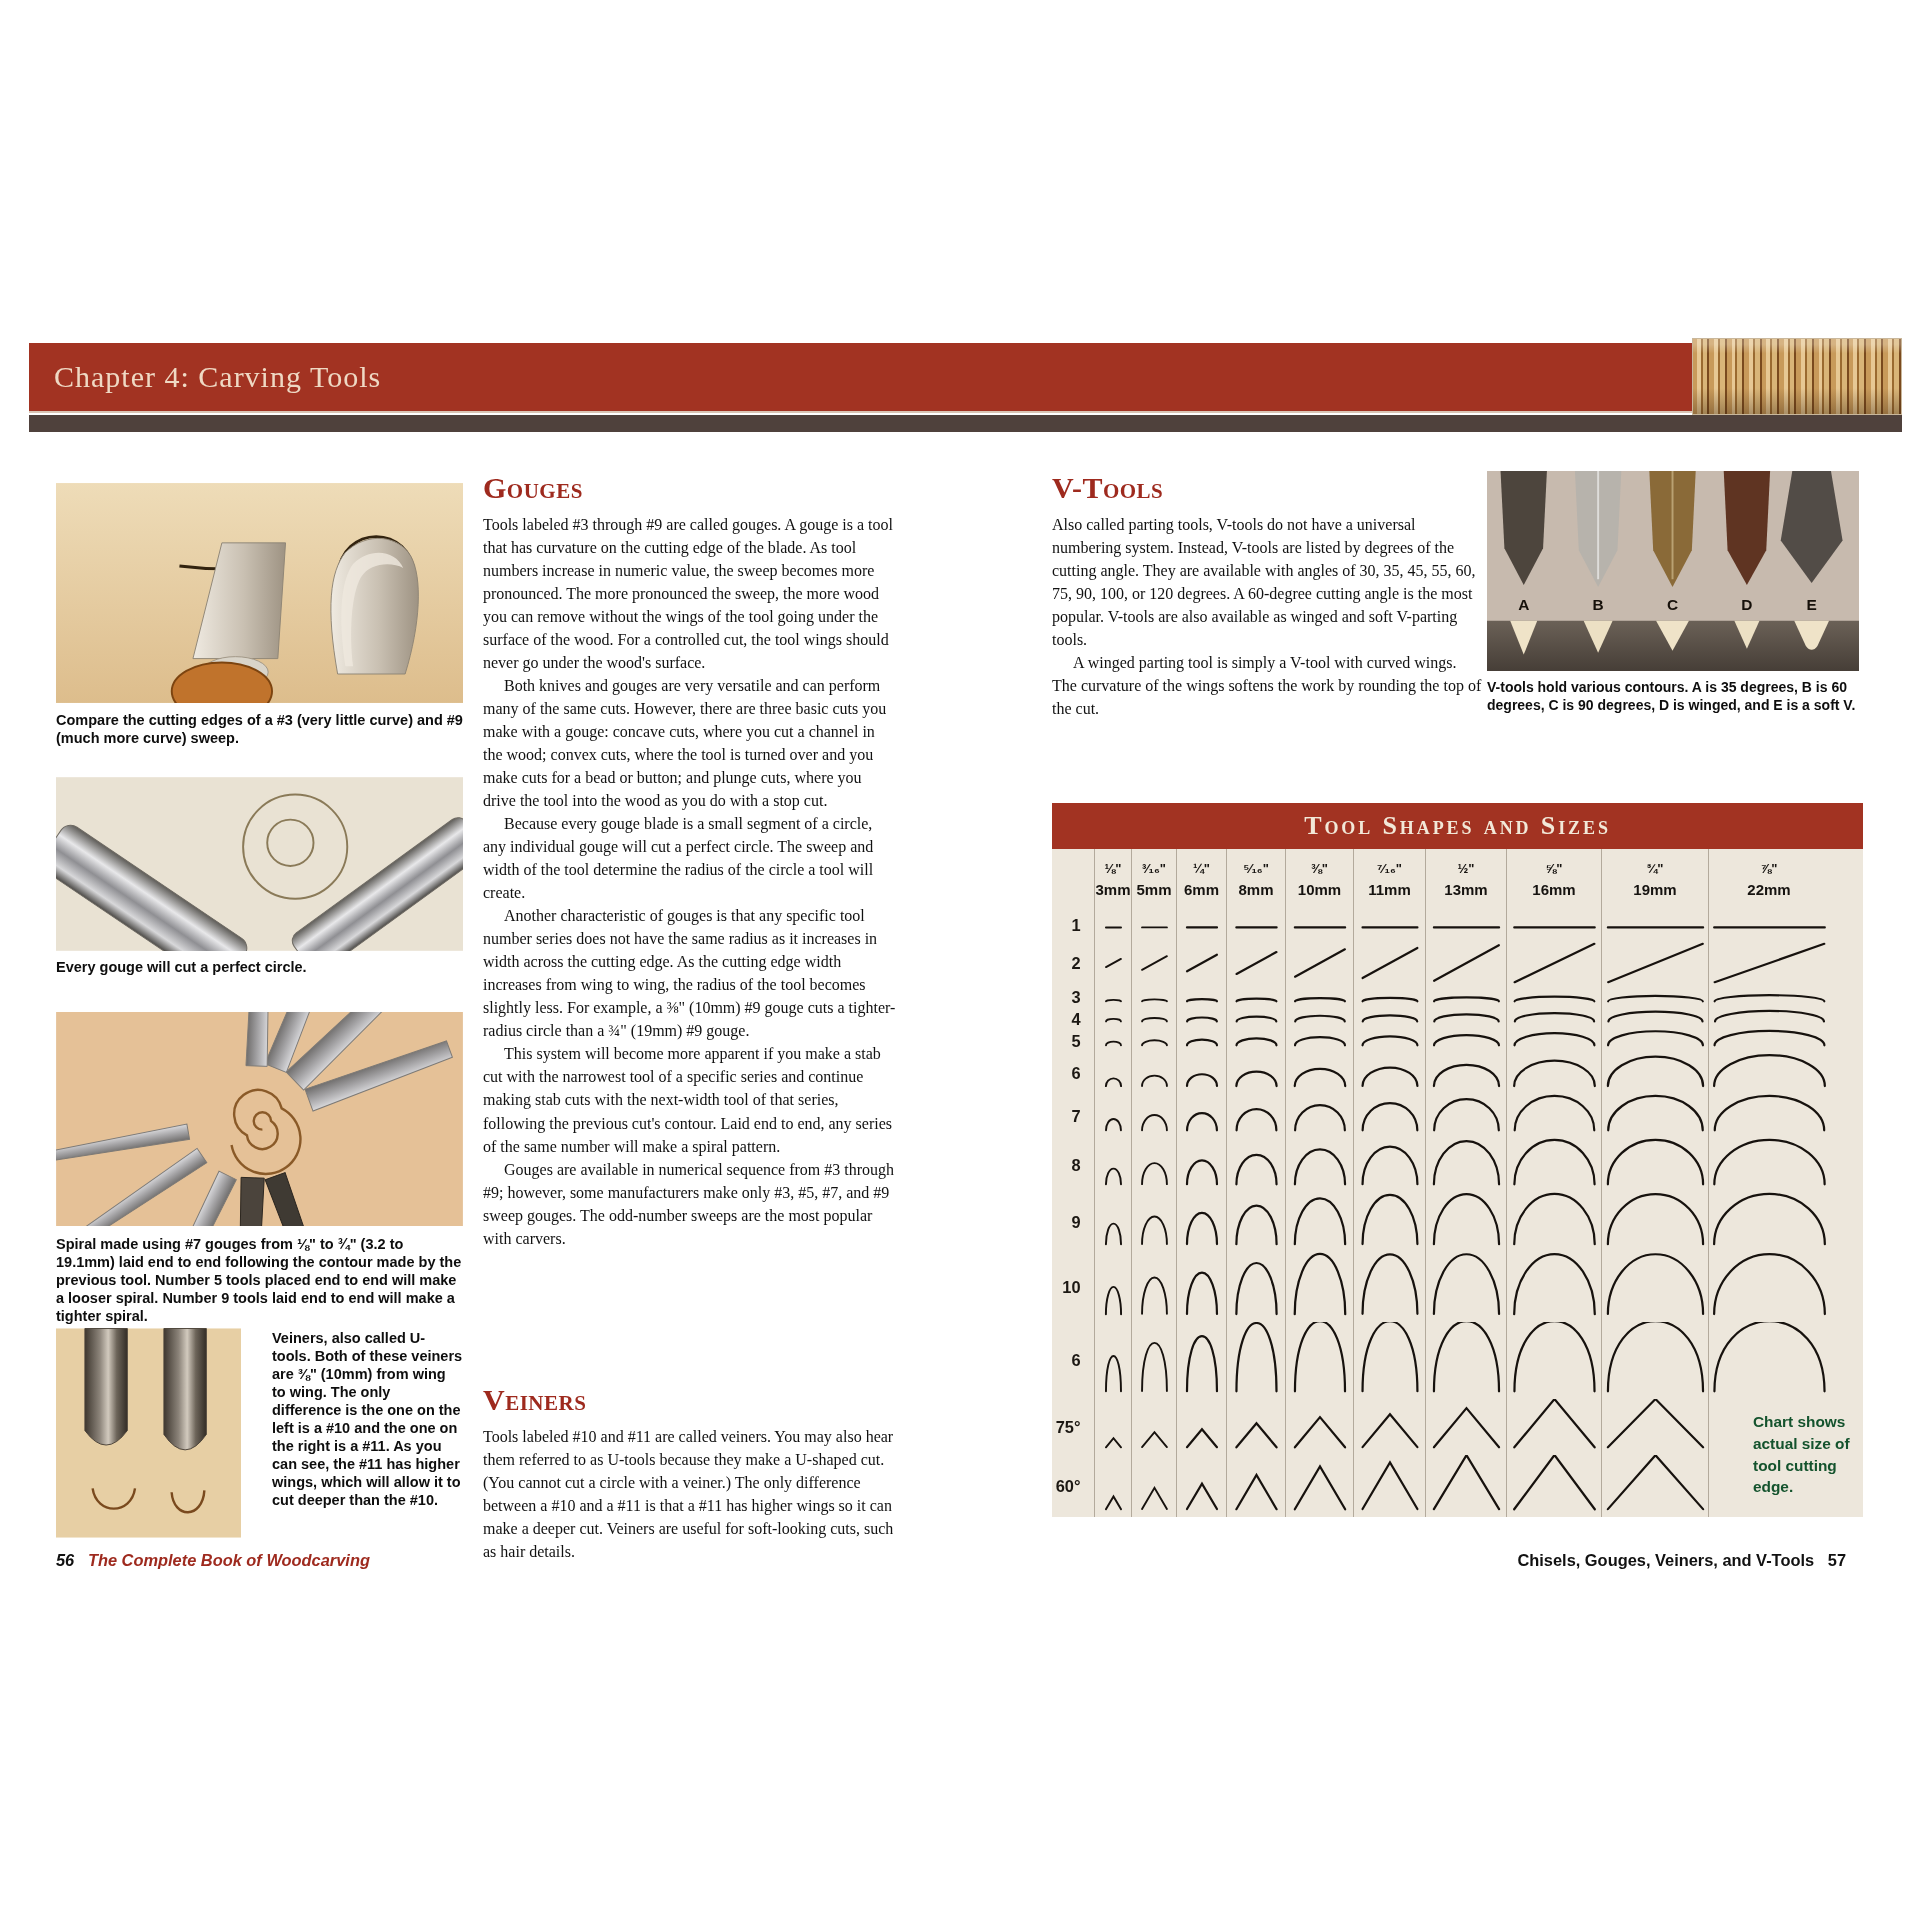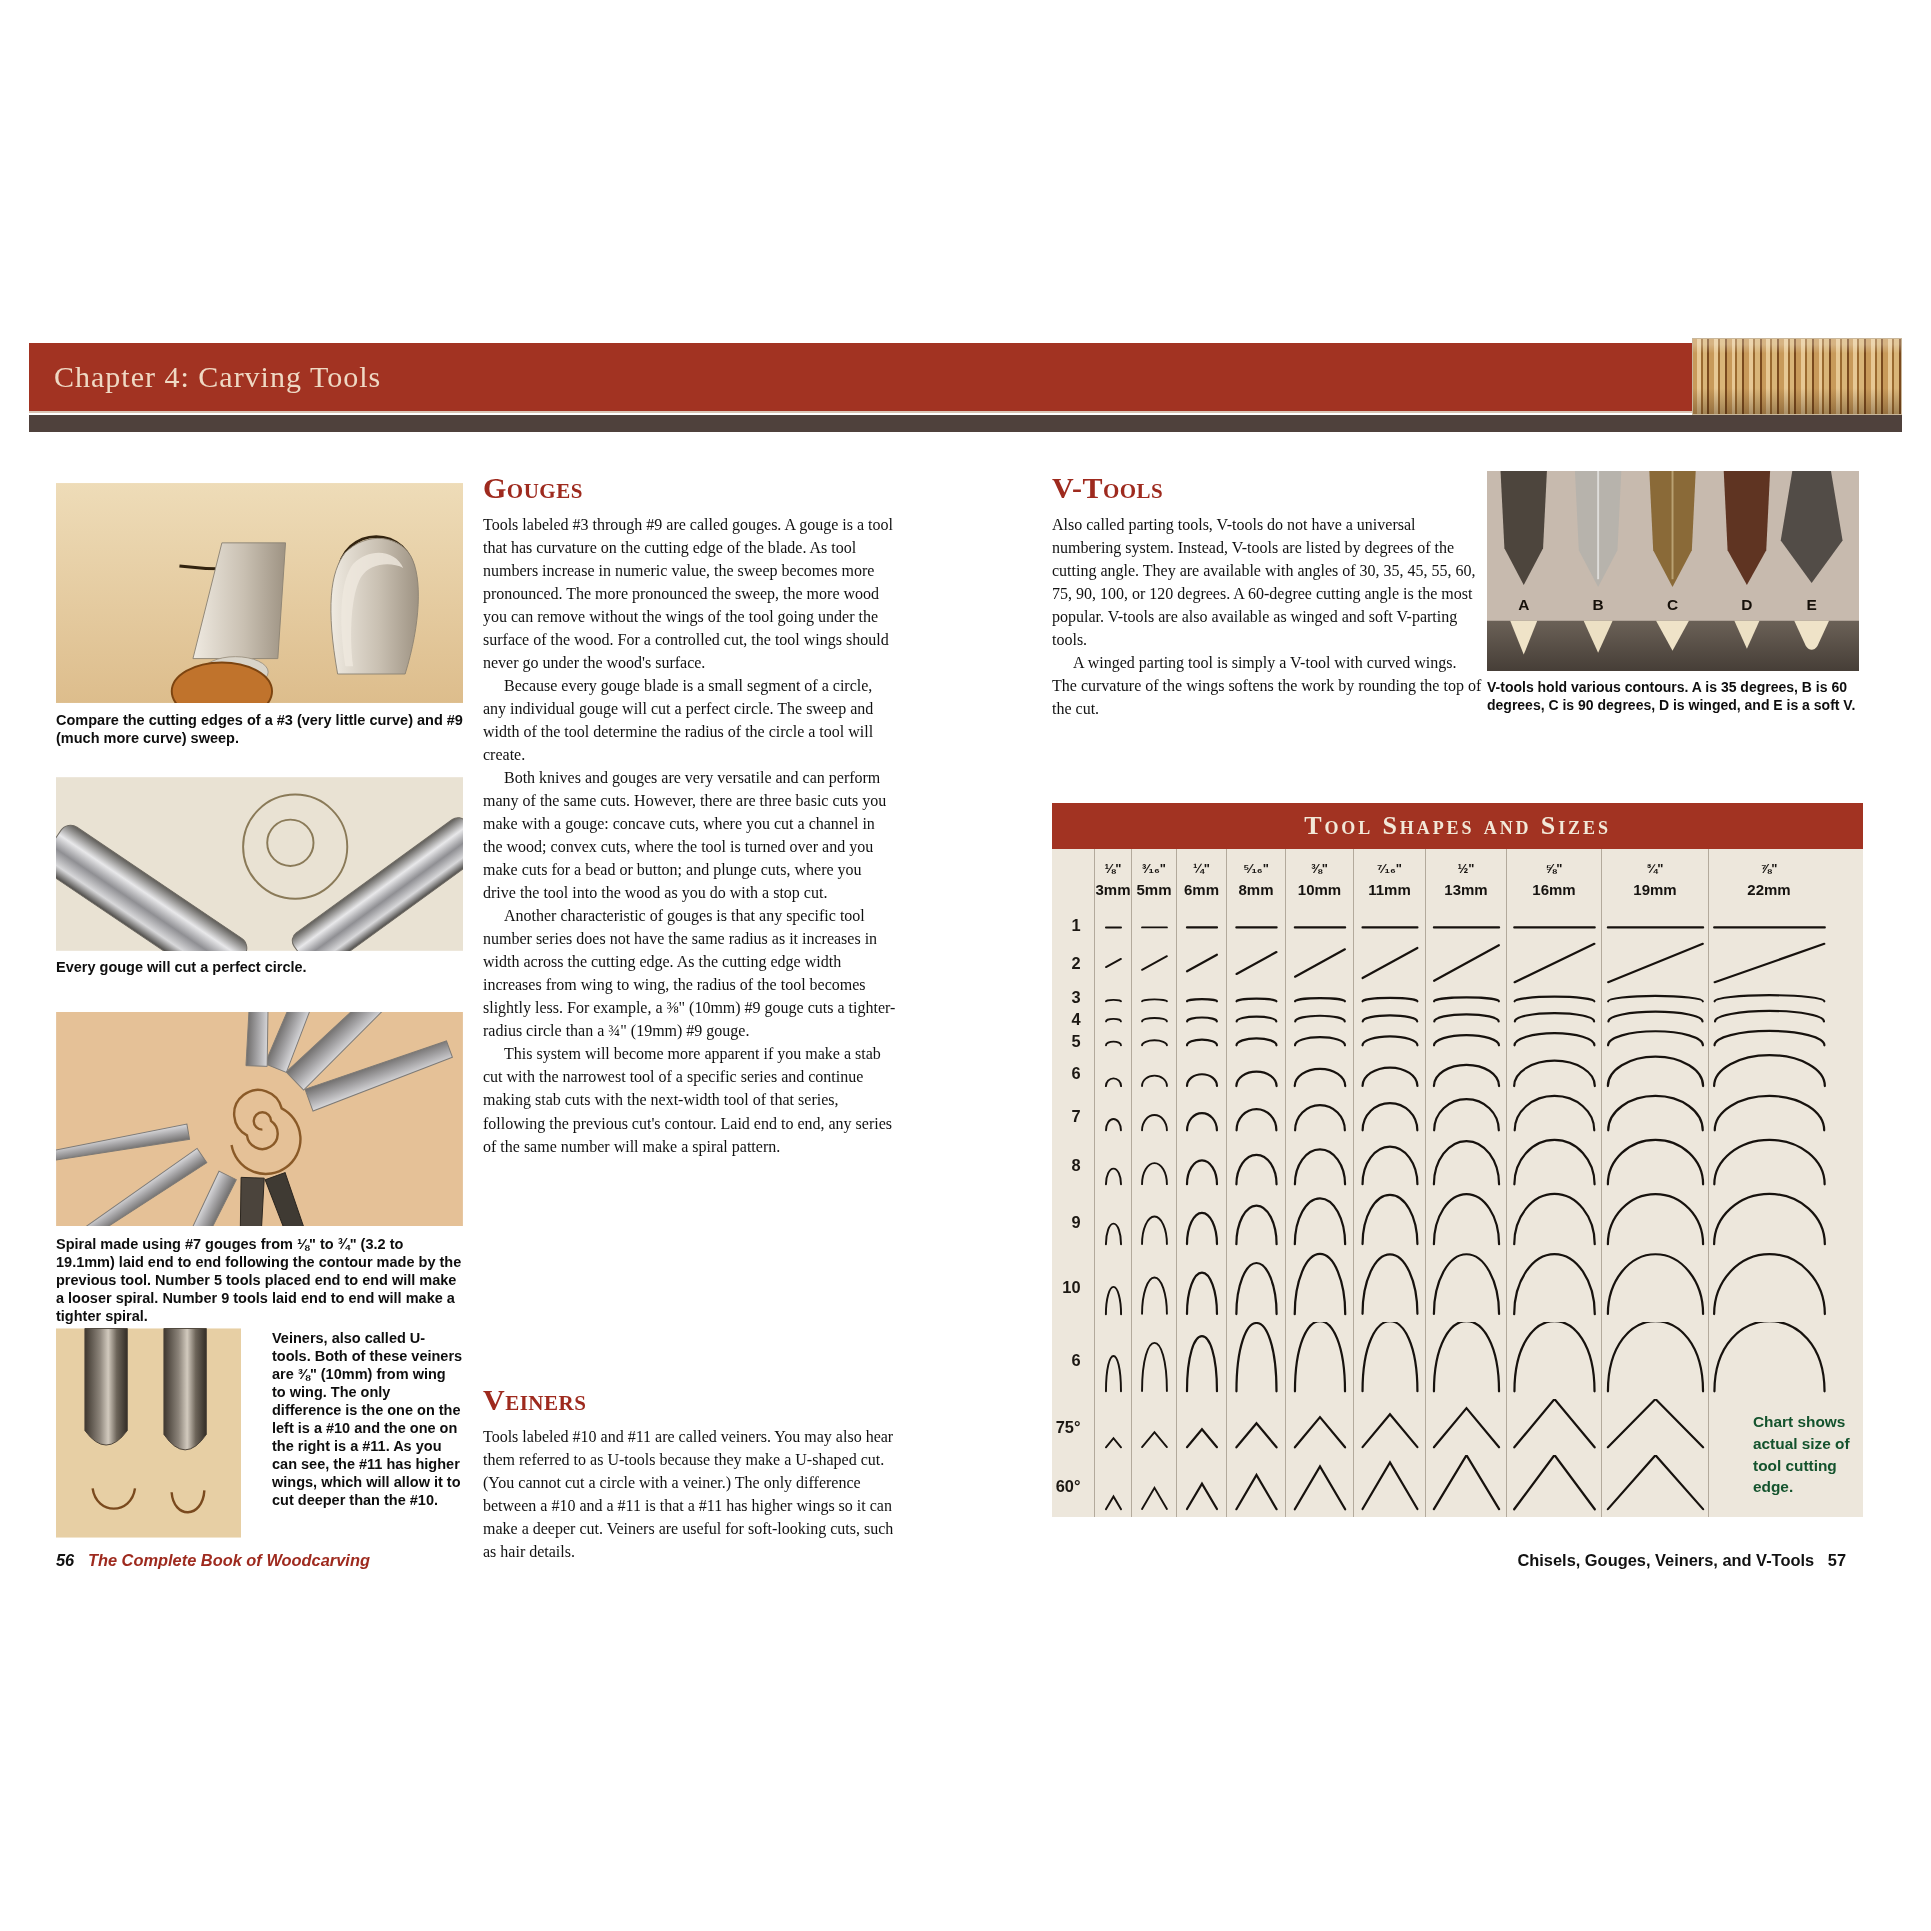--- a/index.html
+++ b/index.html
@@ -169,24 +169,25 @@
     <path d="M112 0 H156 V110 Q 134 142 112 110 Z" fill="url(#blade4)" stroke="#4a4238"></path>
     <path d="M38 166 C 42 194 78 194 82 166" stroke="#7a4a1e" stroke-width="2.5" fill="none"></path>
     <path d="M120 170 C 122 198 152 198 154 168" stroke="#7a4a1e" stroke-width="2.5" fill="none"></path>
   </svg>
   <div class="abs caption" style="left:272px;top:1330px;width:191px;">Veiners, also called U-tools. Both of these veiners are ⅜" (10mm) from wing to wing. The only difference is the one on the left is a #10 and the one on the right is a #11. As you can see, the #11 has higher wings, which will allow it to cut deeper than the #10.</div>
 
   <div class="abs section" style="left:483px;top:471px;width:415px;">
     <h2>Gouges</h2>
     <div>
         <p>Tools labeled #3 through #9 are called gouges. A gouge is a tool that has curvature on the cutting edge of the blade. As tool numbers increase in numeric value, the sweep becomes more pronounced. The more pronounced the sweep, the more wood you can remove without the wings of the tool going under the surface of the wood. For a controlled cut, the tool wings should never go under the wood's surface.</p>
+        <p>Both knives and gouges are very versatile and can perform many of the same cuts. However, there are three basic cuts you make with a gouge: concave cuts, where you cut a channel in the wood; convex cuts, where the tool is turned over and you make cuts for a bead or button; and plunge cuts, where you drive the tool into the wood as you do with a stop cut.</p>
         <p>Because every gouge blade is a small segment of a circle, any individual gouge will cut a perfect circle. The sweep and width of the tool determine the radius of the circle a tool will create.</p>
-        <p>Both knives and gouges are very versatile and can perform many of the same cuts. However, there are three basic cuts you make with a gouge: concave cuts, where you cut a channel in the wood; convex cuts, where the tool is turned over and you make cuts for a bead or button; and plunge cuts, where you drive the tool into the wood as you do with a stop cut.</p>
         <p>Another characteristic of gouges is that any specific tool number series does not have the same radius as it increases in width across the cutting edge. As the cutting edge width increases from wing to wing, the radius of the tool becomes slightly less. For example, a ⅜" (10mm) #9 gouge cuts a tighter-radius circle than a ¾" (19mm) #9 gouge.</p>
         <p>This system will become more apparent if you make a stab cut with the narrowest tool of a specific series and continue making stab cuts with the next-width tool of that series, following the previous cut's contour. Laid end to end, any series of the same number will make a spiral pattern.</p>
+        <p>Gouges are available in numerical sequence from #3 through #9; however, some manufacturers make only #3, #5, #7, and #9 sweep gouges. The odd-number sweeps are the most popular with carvers.</p>
       </div>
   </div>
   <div class="abs section" style="left:483px;top:1367px;width:415px;margin-top:16px;">
     <h2>Veiners</h2>
     <div>
         <p>Tools labeled #10 and #11 are called veiners. You may also hear them referred to as U-tools because they make a U-shaped cut. (You cannot cut a circle with a veiner.) The only difference between a #10 and a #11 is that a #11 has higher wings so it can make a deeper cut. Veiners are useful for soft-looking cuts, such as hair details.</p>
       </div>
   </div>
 
   <div class="abs section" style="left:1052px;top:471px;width:430px;">

